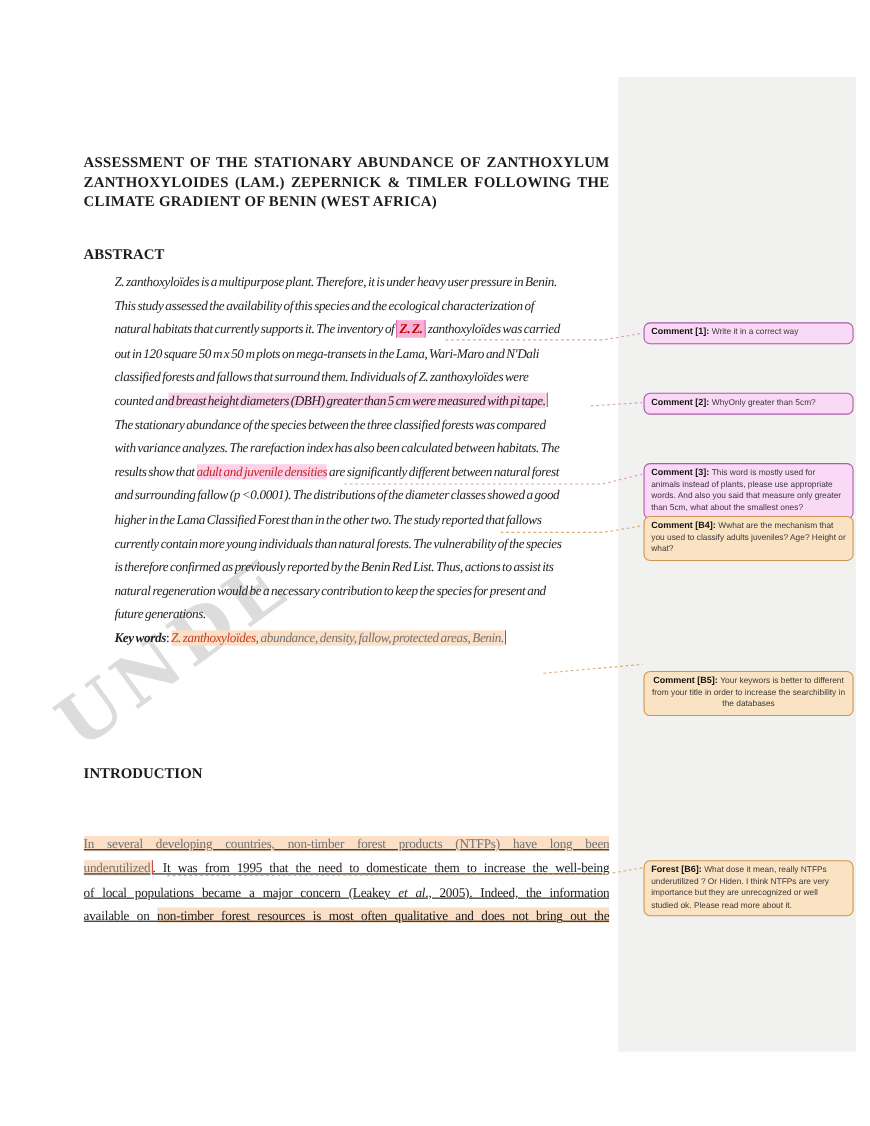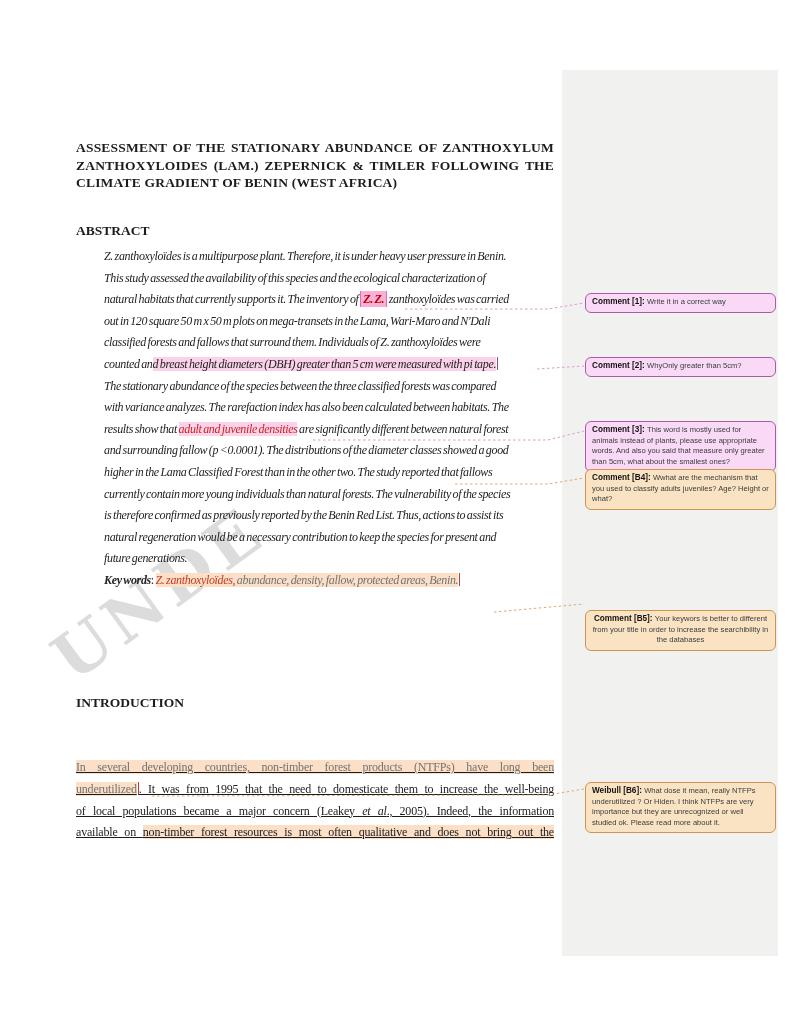--- a/index.html
+++ b/index.html
@@ -110,16 +110,16 @@
     <polyline class="conn-tan" points="494,612 584,604"></polyline>
     <polyline class="conn-tan" points="152,796 548,795 584,789"></polyline>
   </svg>
 
   <div class="comments-layer">
       <div class="bubble pink" style="top: 293px;"><span class="bubble-label">Comment [1]: </span><span class="bubble-text">Write it in a correct way</span></div>
       <div class="bubble pink" style="top: 357px;"><span class="bubble-label">Comment [2]: </span><span class="bubble-text">WhyOnly greater than 5cm?</span></div>
       <div class="bubble pink" style="top: 421px;"><span class="bubble-label">Comment [3]: </span><span class="bubble-text">This word is mostly used for animals instead of plants, please use appropriate words. And also you said that measure only greater than 5cm, what about the smallest ones?</span></div>
       <div class="bubble tan" style="top: 469px;"><span class="bubble-label">Comment [B4]: </span><span class="bubble-text">Wwhat are the mechanism that you used to classify adults juveniles? Age? Height or what?</span></div>
       <div class="bubble tan" style="top: 610px; text-align: center;"><span class="bubble-label">Comment [B5]: </span><span class="bubble-text">Your keywors is better to different from your title in order to increase the searchibility in the databases</span></div>
-      <div class="bubble tan" style="top: 782px;"><span class="bubble-label">Weibull [B6]: </span><span class="bubble-text">What dose it mean, really NTFPs underutilized ? Or Hiden. I think NTFPs are very importance but they are unrecognized or well studied ok. Please read more about it.</span></div>
+      <div class="bubble tan" style="top: 782px;"><span class="bubble-label">Forest [B6]: </span><span class="bubble-text">What dose it mean, really NTFPs underutilized ? Or Hiden. I think NTFPs are very importance but they are unrecognized or well studied ok. Please read more about it.</span></div>
     </div>
 
 </div>
 
 </body></html>

